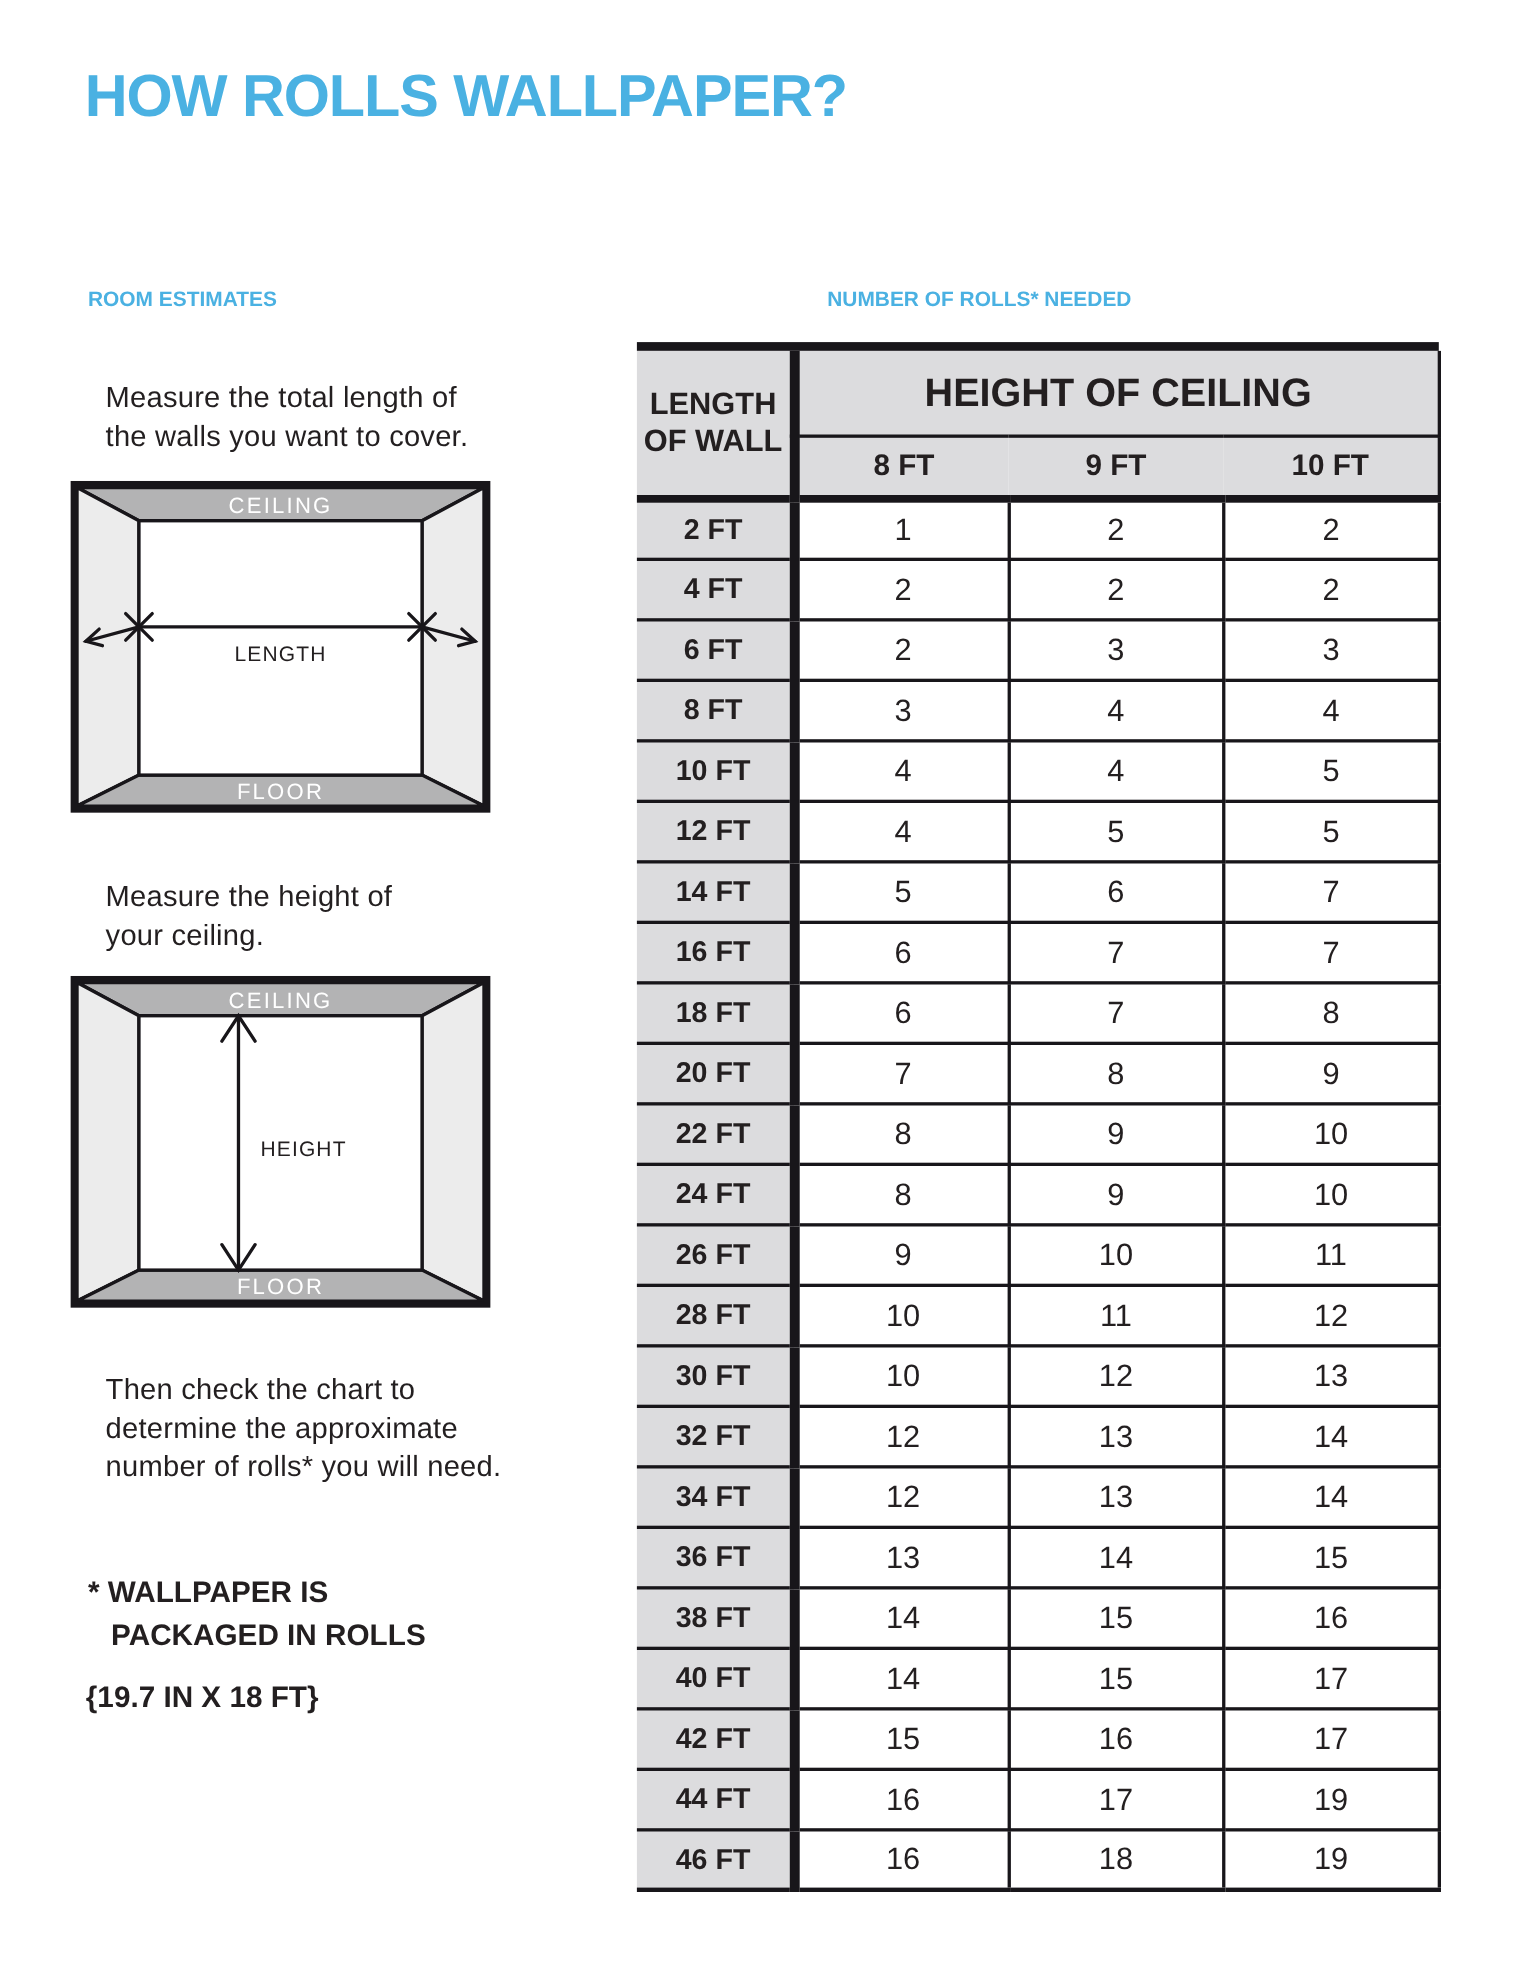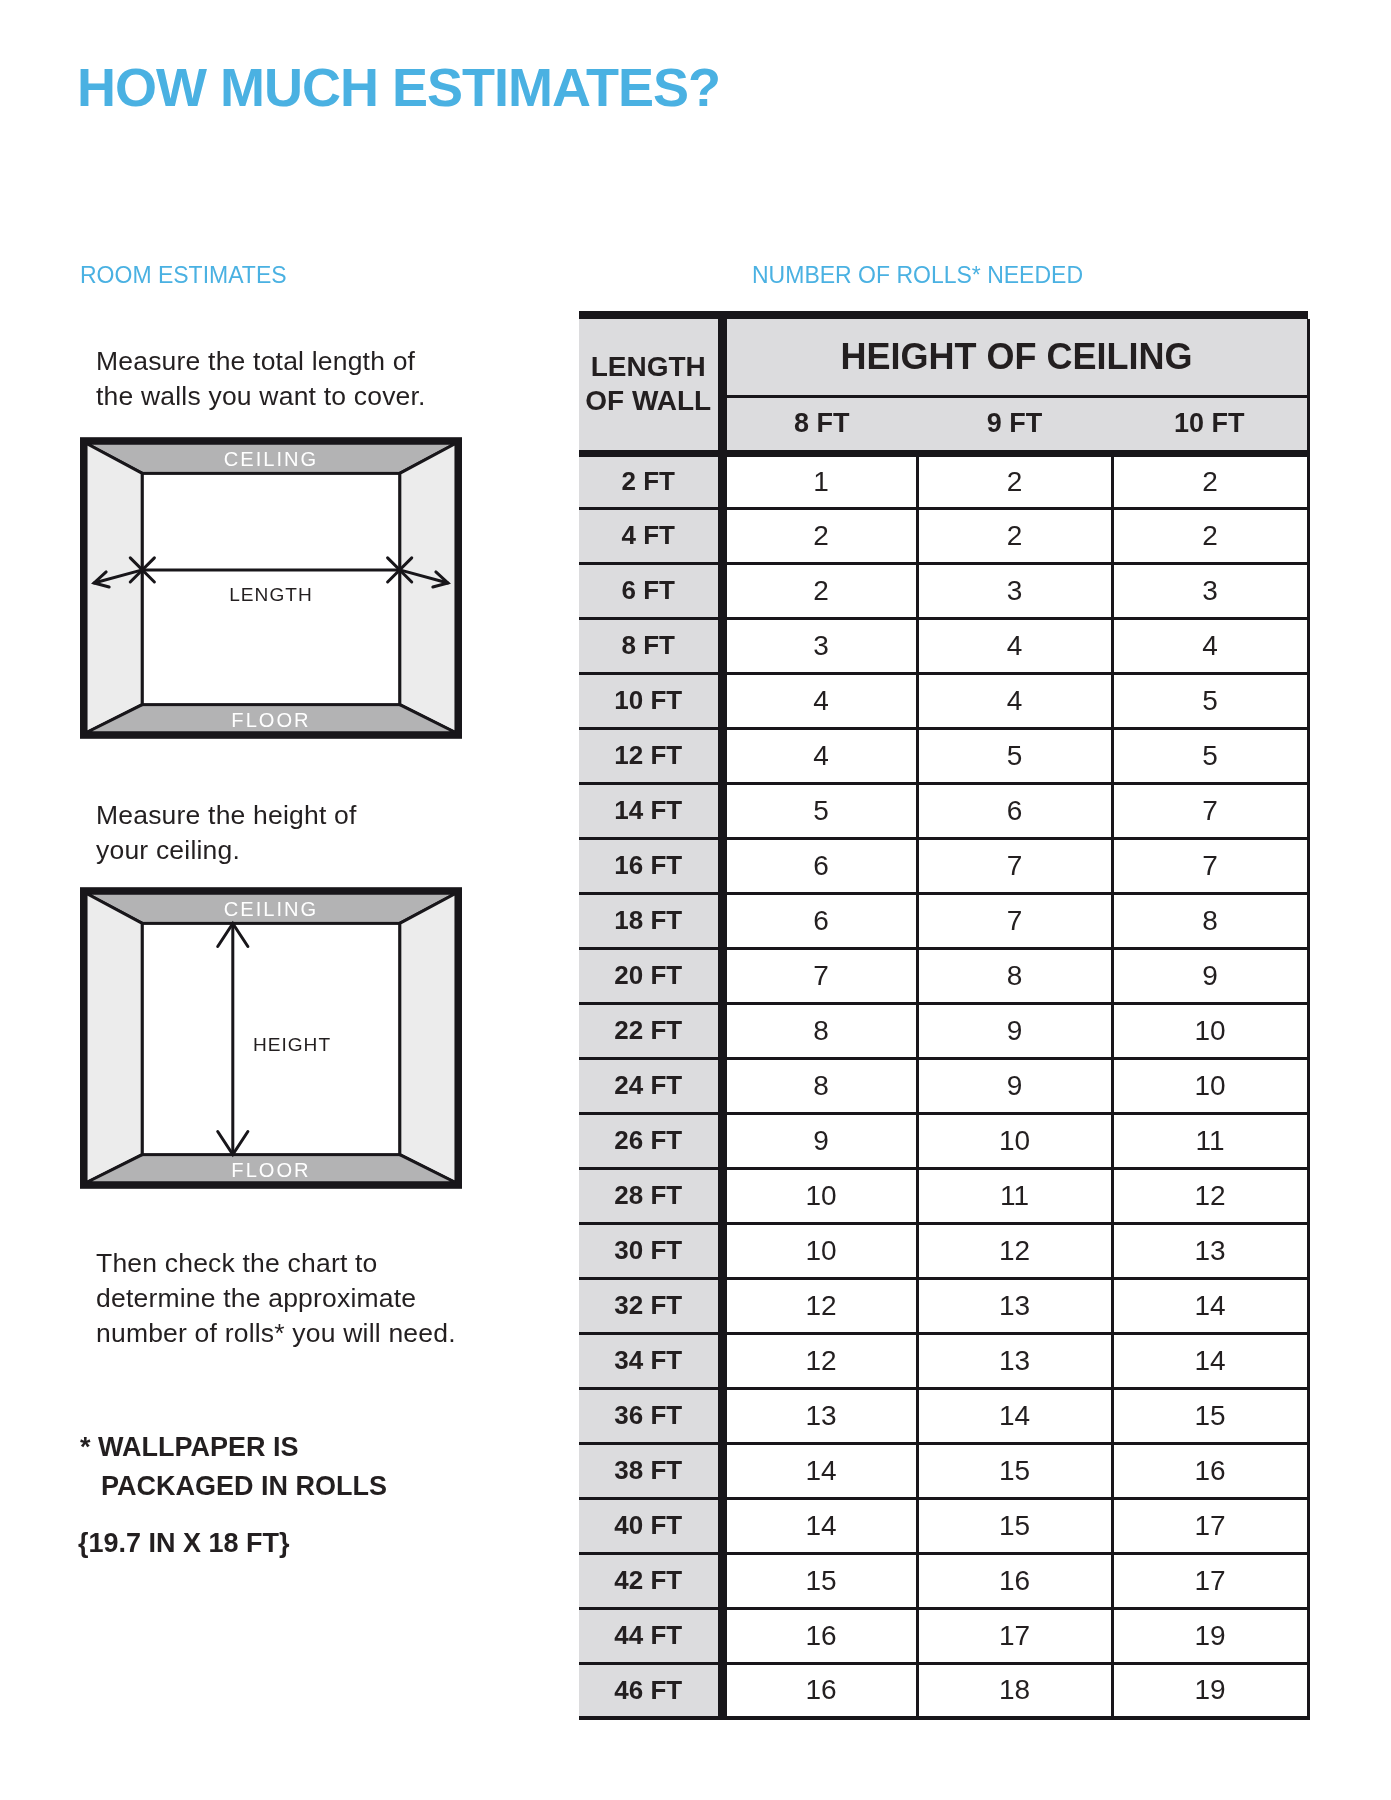--- a/index.html
+++ b/index.html
@@ -10,32 +10,32 @@
   html,body{margin:0;padding:0;}
   body{
     width:1391px;height:1800px;position:relative;background:#ffffff;
     font-family:"Liberation Sans", sans-serif;color:var(--text);
   }
   .page-title{
     position:absolute;left:77px;top:56px;margin:0;
     font-size:54px;font-weight:bold;color:var(--accent);letter-spacing:-1px;
   }
   .section-heading{
-    position:absolute;margin:0;font-size:23px;font-weight:normal;color:var(--accent);
+    position:absolute;margin:0;font-size:19px;font-weight:bold;color:var(--accent);
   }
   #room-estimates-heading{left:80px;top:262px;}
   #rolls-heading{left:752px;top:262px;text-align:right;}
   .step{
     position:absolute;left:80px;width:420px;margin:16px;
     font-size:26.5px;line-height:35px;white-space:pre-line;letter-spacing:0.2px;
   }
   #step1{top:328px;}
   #step2{top:782px;}
   #step3{top:1230px;}
-  .diagram{position:absolute;left:80px;width:382px;height:302px;}
+  .diagram{position:absolute;left:64px;width:382px;height:302px;}
   #diagram-length{top:437px;}
   #diagram-height{top:887px;}
   .diagram svg{display:block;width:382px;height:302px;}
   .face-band{fill:var(--wall-band);stroke:var(--line);stroke-width:3;}
   .face-side{fill:var(--wall-side);stroke:var(--line);stroke-width:3;}
   .back-wall{fill:#ffffff;stroke:var(--line);stroke-width:3;}
   .outer-frame{fill:none;stroke:var(--line);stroke-width:6;}
   .measure{stroke:var(--line);stroke-width:3;fill:none;stroke-linecap:round;}
   .band-label{fill:#ffffff;font-size:20px;letter-spacing:2px;}
   .measure-label{fill:var(--text);font-size:19px;letter-spacing:1px;}
@@ -70,21 +70,21 @@
   }
   table.rolls tbody .data-cell{
     background:#ffffff;border:3px solid var(--line);
     font-size:28px;font-weight:400;
   }
   table.rolls tbody tr:last-child td{border-bottom:4px solid var(--line);}
 </style>
 </head>
 <body>
 
-<h1 class="page-title">HOW MUCH ESTIMATES?</h1>
+<h1 class="page-title">HOW ROLLS WALLPAPER?</h1>
 
 <h2 class="section-heading" id="room-estimates-heading">ROOM ESTIMATES</h2>
 
 <p class="step" id="step1">Measure the total length of
 the walls you want to cover.</p>
 
 <div class="diagram" id="diagram-length">
   <svg viewBox="0 0 380 300">
     <polygon class="face-band" points="6,6 374,6 318,36 62,36"></polygon>
     <polygon class="face-side" points="6,6 62,36 62,266 6,294"></polygon>

